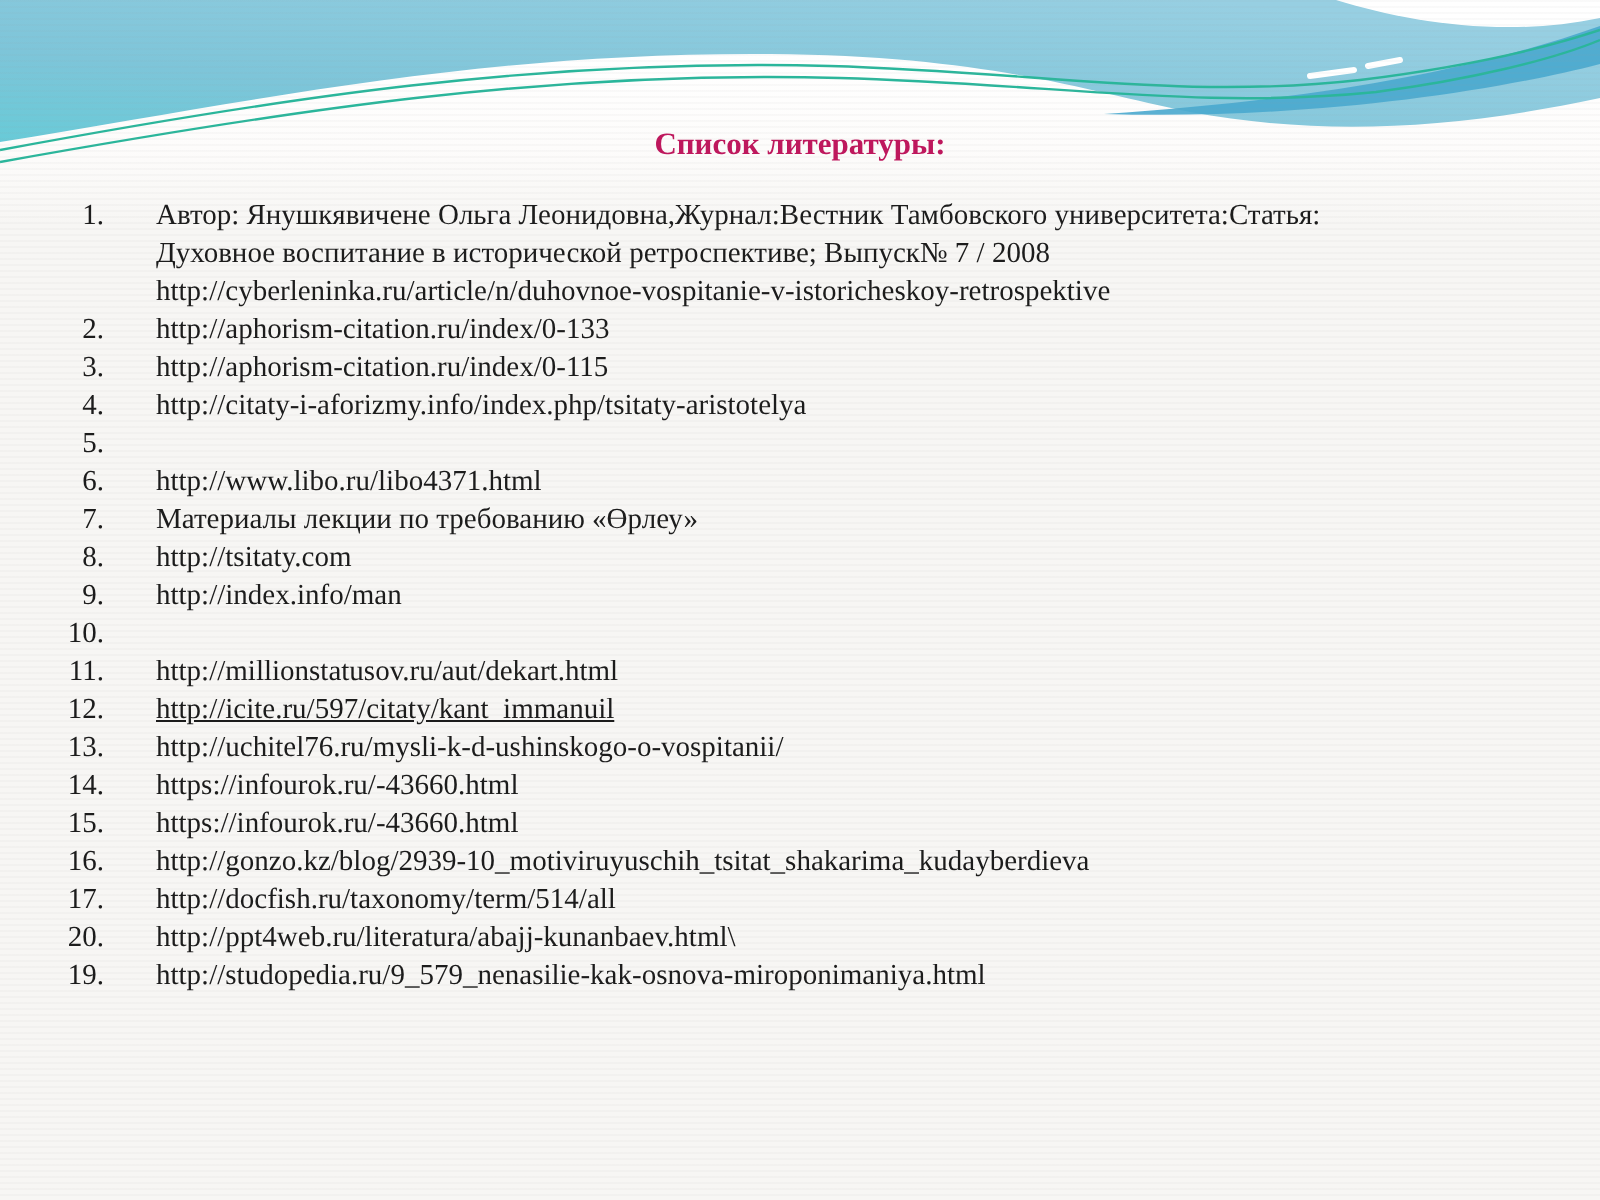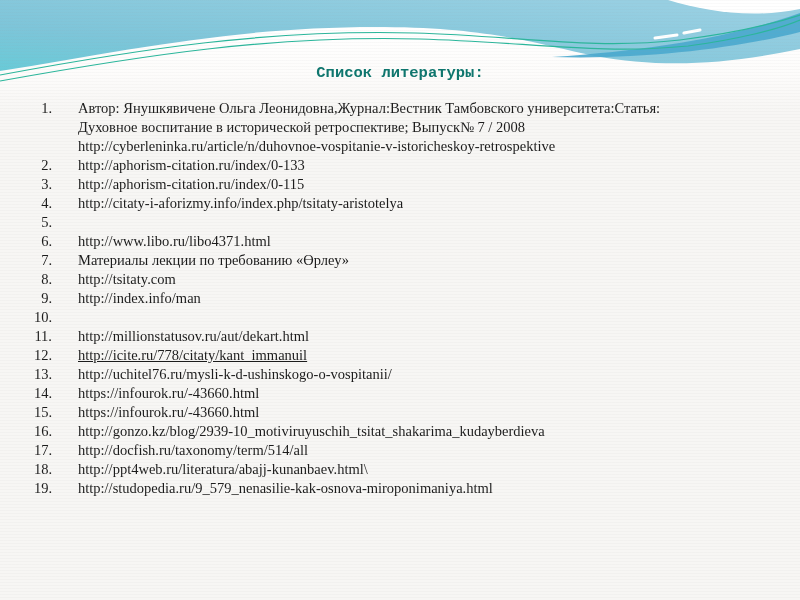--- a/index.html
+++ b/index.html
@@ -35,23 +35,22 @@
   }
   .title {
     position: absolute;
     top: 64px;
     left: 0;
     width: 100%;
     margin: 0;
     text-align: center;
     font-size: 15.5px;
     font-weight: bold;
-    color: #0f766e;
+    color: #be185d;
     z-index: 2;
-    font-family: Liberation Mono, monospace;
   }
   .refs {
     position: absolute;
     top: 99px;
     left: 28px;
     width: 748px;
     margin: 0;
     padding: 0;
     list-style: none;
     font-size: 14.5px;
@@ -158,21 +157,21 @@
       <span class="num">10.</span>
     </li>
 
     <li class="ref">
       <span class="num">11.</span>
       <span class="txt">http://millionstatusov.ru/aut/dekart.html</span>
     </li>
 
     <li class="ref">
       <span class="num">12.</span>
-      <span class="txt link">http://icite.ru/778/citaty/kant_immanuil</span>
+      <span class="txt link">http://icite.ru/597/citaty/kant_immanuil</span>
     </li>
 
     <li class="ref">
       <span class="num">13.</span>
       <span class="txt">http://uchitel76.ru/mysli-k-d-ushinskogo-o-vospitanii/</span>
     </li>
 
     <li class="ref">
       <span class="num">14.</span>
       <span class="txt">https://infourok.ru/-43660.html</span>
@@ -187,21 +186,21 @@
       <span class="num">16.</span>
       <span class="txt">http://gonzo.kz/blog/2939-10_motiviruyuschih_tsitat_shakarima_kudayberdieva</span>
     </li>
 
     <li class="ref">
       <span class="num">17.</span>
       <span class="txt">http://docfish.ru/taxonomy/term/514/all</span>
     </li>
 
     <li class="ref">
-      <span class="num">18.</span>
+      <span class="num">20.</span>
       <span class="txt">http://ppt4web.ru/literatura/abajj-kunanbaev.html\</span>
     </li>
 
     <li class="ref">
       <span class="num">19.</span>
       <span class="txt">http://studopedia.ru/9_579_nenasilie-kak-osnova-miroponimaniya.html</span>
     </li>
 
   </ol>
 </div>

